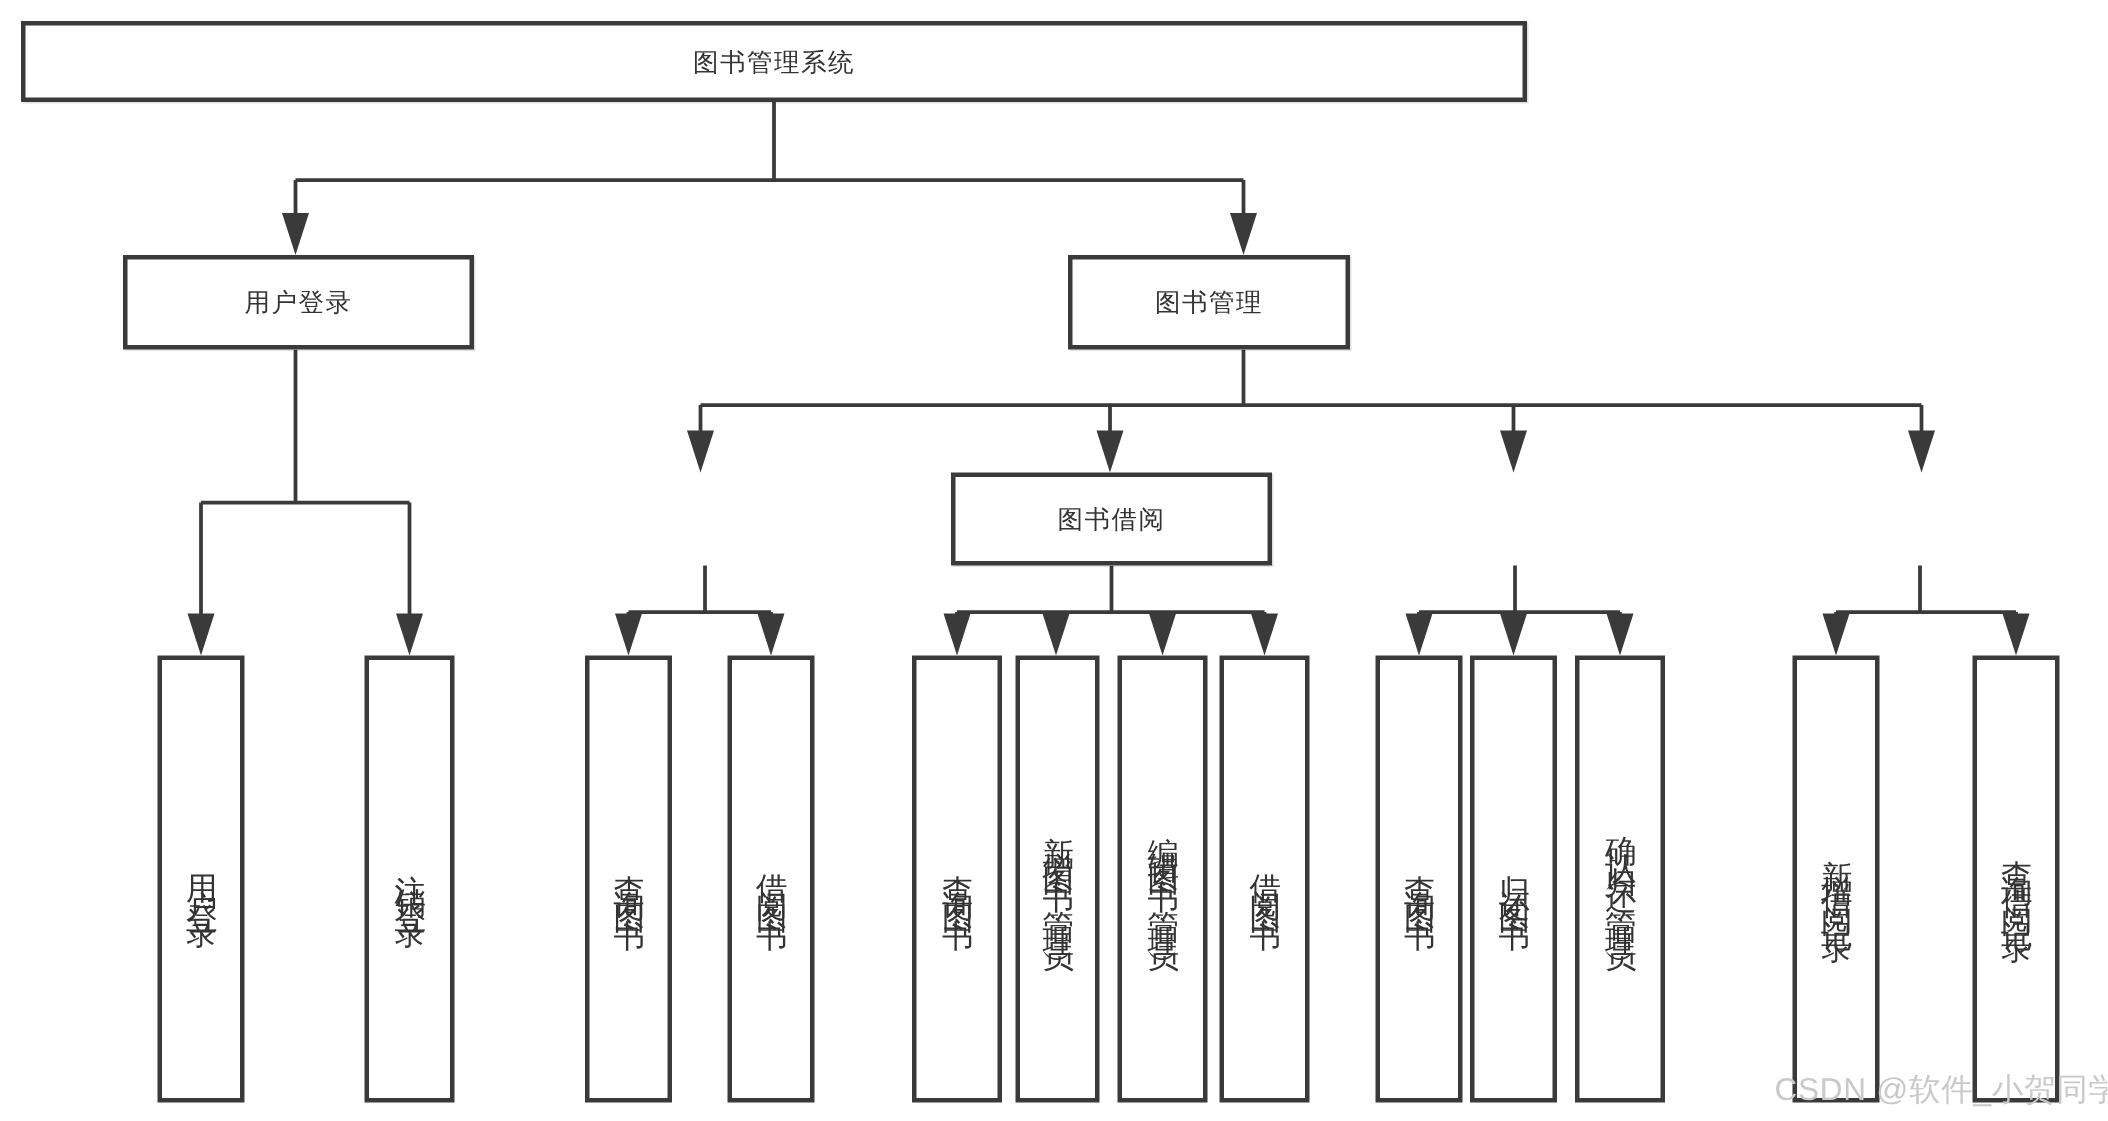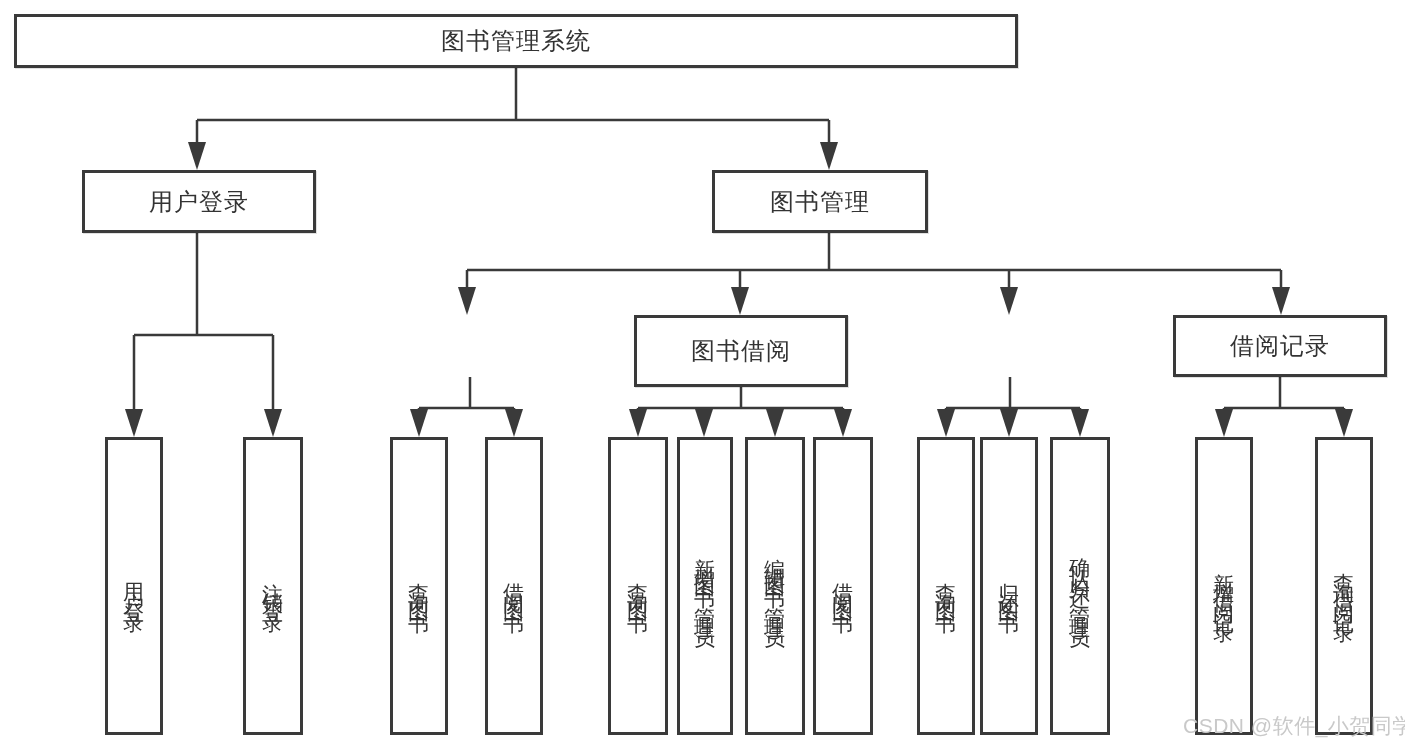--- a/index.html
+++ b/index.html
@@ -4,21 +4,21 @@
 <style>
   html,body{margin:0;padding:0;background:#ffffff;}
   body{font-family:"Liberation Sans",sans-serif;}
   .canvas{position:relative;width:1405px;height:747px;background:#ffffff;overflow:hidden;}
   svg.connectors{position:absolute;left:0;top:0;z-index:1;}
   .hbox{
     position:absolute;box-sizing:border-box;background:#ffffff;
     border:3px solid #3a3a3a;display:flex;align-items:center;justify-content:center;
     z-index:2;box-shadow:1px 1px 0 rgba(0,0,0,0.12);
   }
-  .hlabel{font-size:24px;color:#333333;letter-spacing:1px;white-space:nowrap;}
+  .hlabel{font-size:17px;color:#333333;letter-spacing:1px;white-space:nowrap;}
   .vbox{
     position:absolute;top:437px;height:298px;box-sizing:border-box;background:#ffffff;
     border:3px solid #3a3a3a;display:flex;align-items:center;justify-content:center;
     z-index:2;overflow:hidden;
   }
   .vtext{
     writing-mode:vertical-rl;text-orientation:mixed;
     font-size:21px;letter-spacing:10px;line-height:1.1;color:#333333;
   }
   .watermark{
@@ -64,29 +64,26 @@
     </g>
   </svg>
 
   <div class="hbox" style="left:14px;top:14px;width:1004px;height:54px">
     <span class="hlabel">图书管理系统</span>
   </div>
 
   <div class="hbox" style="left:82px;top:170px;width:234px;height:63px">
     <span class="hlabel">用户登录</span>
   </div>
-  <div class="hbox" style="left:712px;top:170px;width:216px;height:63px">
+  <div class="hbox" style="left:712px;top:170px;width:188px;height:63px">
     <span class="hlabel">图书管理</span>
   </div>
 
-  <div class="hbox" style="left:634px;top:315px;width:214px;height:72px">
+  <div class="hbox" style="left:634px;top:315px;width:214px;height:62px">
     <span class="hlabel">图书借阅</span>
-  </div>
-  <div class="hbox" style="left:1173px;top:315px;width:214px;height:62px">
-    <span class="hlabel">借阅记录</span>
   </div>
 
   <div class="vbox" style="left:105px;width:58px">
     <span class="vtext">用户登录</span>
   </div>
   <div class="vbox" style="left:243px;width:60px">
     <span class="vtext">注销登录</span>
   </div>
 
   <div class="vbox" style="left:390px;width:58px">

